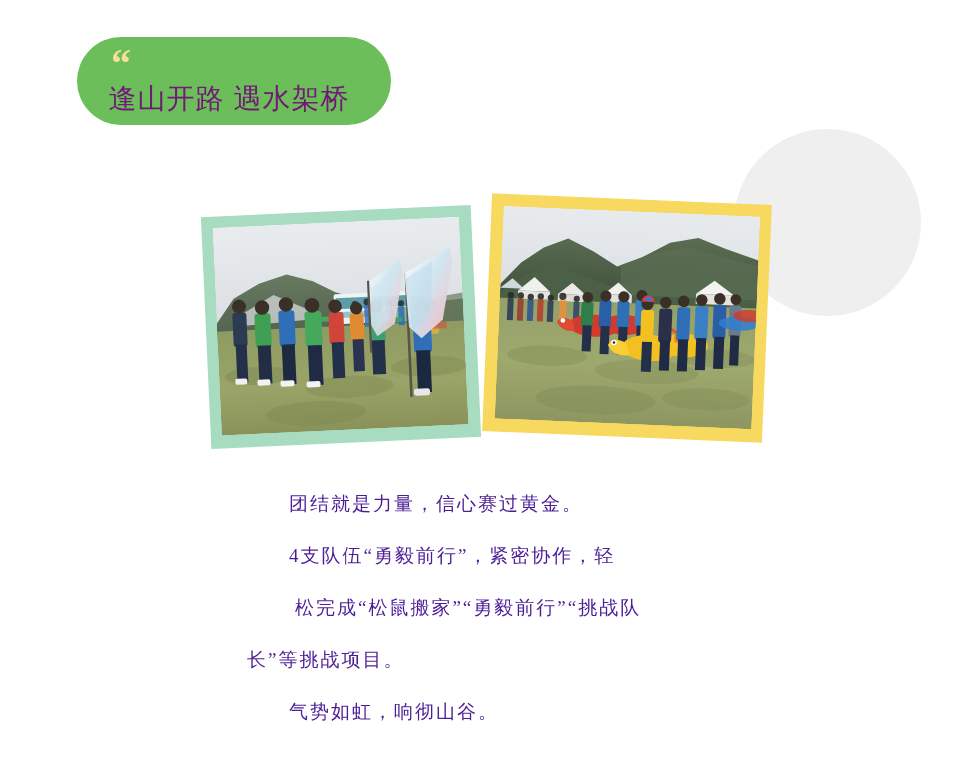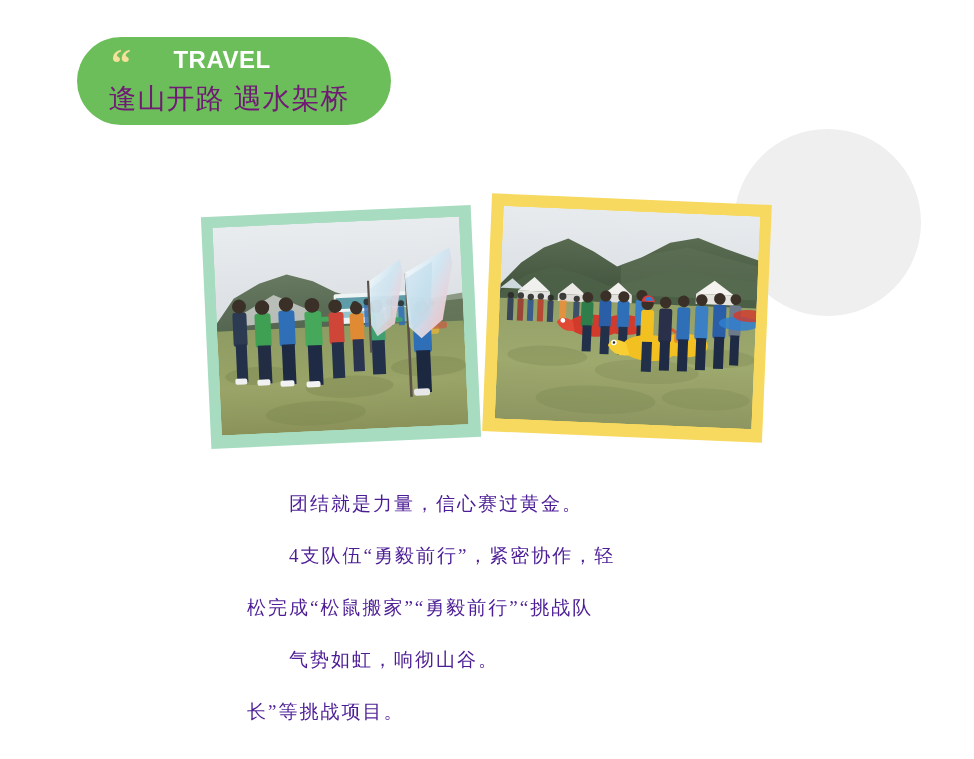--- a/index.html
+++ b/index.html
@@ -132,21 +132,20 @@
 </style>
 </head>
 <body>
 
 <div id="page">
 
   <div class="deco-circle"></div>
 
   <div class="badge">
     <span class="badge-quote">“</span>
-    <div class="badge-travel">TRAVEL</div>
     <div class="badge-cn">逢山开路 遇水架桥</div>
   </div>
 
   <div class="photo photo-left">
     <div class="photo-inner">
       <svg class="scene-svg" viewBox="0 0 247 208" preserveAspectRatio="none">
         <defs>
           <linearGradient id="skyL" x1="0" y1="0" x2="0" y2="1">
             <stop offset="0%" stop-color="#e9ecef"></stop>
             <stop offset="100%" stop-color="#d7dce0"></stop>
@@ -385,18 +384,18 @@
 
         <ellipse cx="240" cy="108" rx="20" ry="7" fill="#2f7fd0" opacity="0.85"></ellipse>
         <ellipse cx="250" cy="100" rx="16" ry="6" fill="#d23a2c" opacity="0.8"></ellipse>
       </svg>
     </div>
   </div>
 
   <div class="body-text">
     <p>团结就是力量，信心赛过黄金。</p>
     <p>4支队伍“勇毅前行”，紧密协作，轻</p>
-    <p style="text-indent:0;">松完成“松鼠搬家”“勇毅前行”“挑战队</p>
+    <p style="text-indent:0;margin-left:48px;">松完成“松鼠搬家”“勇毅前行”“挑战队</p>
+    <p style="text-indent:0;">长”等挑战项目。</p>
     <p>气势如虹，响彻山谷。</p>
-    <p style="text-indent:0;">长”等挑战项目。</p>
   </div>
 
 </div>
 
 </body></html>

